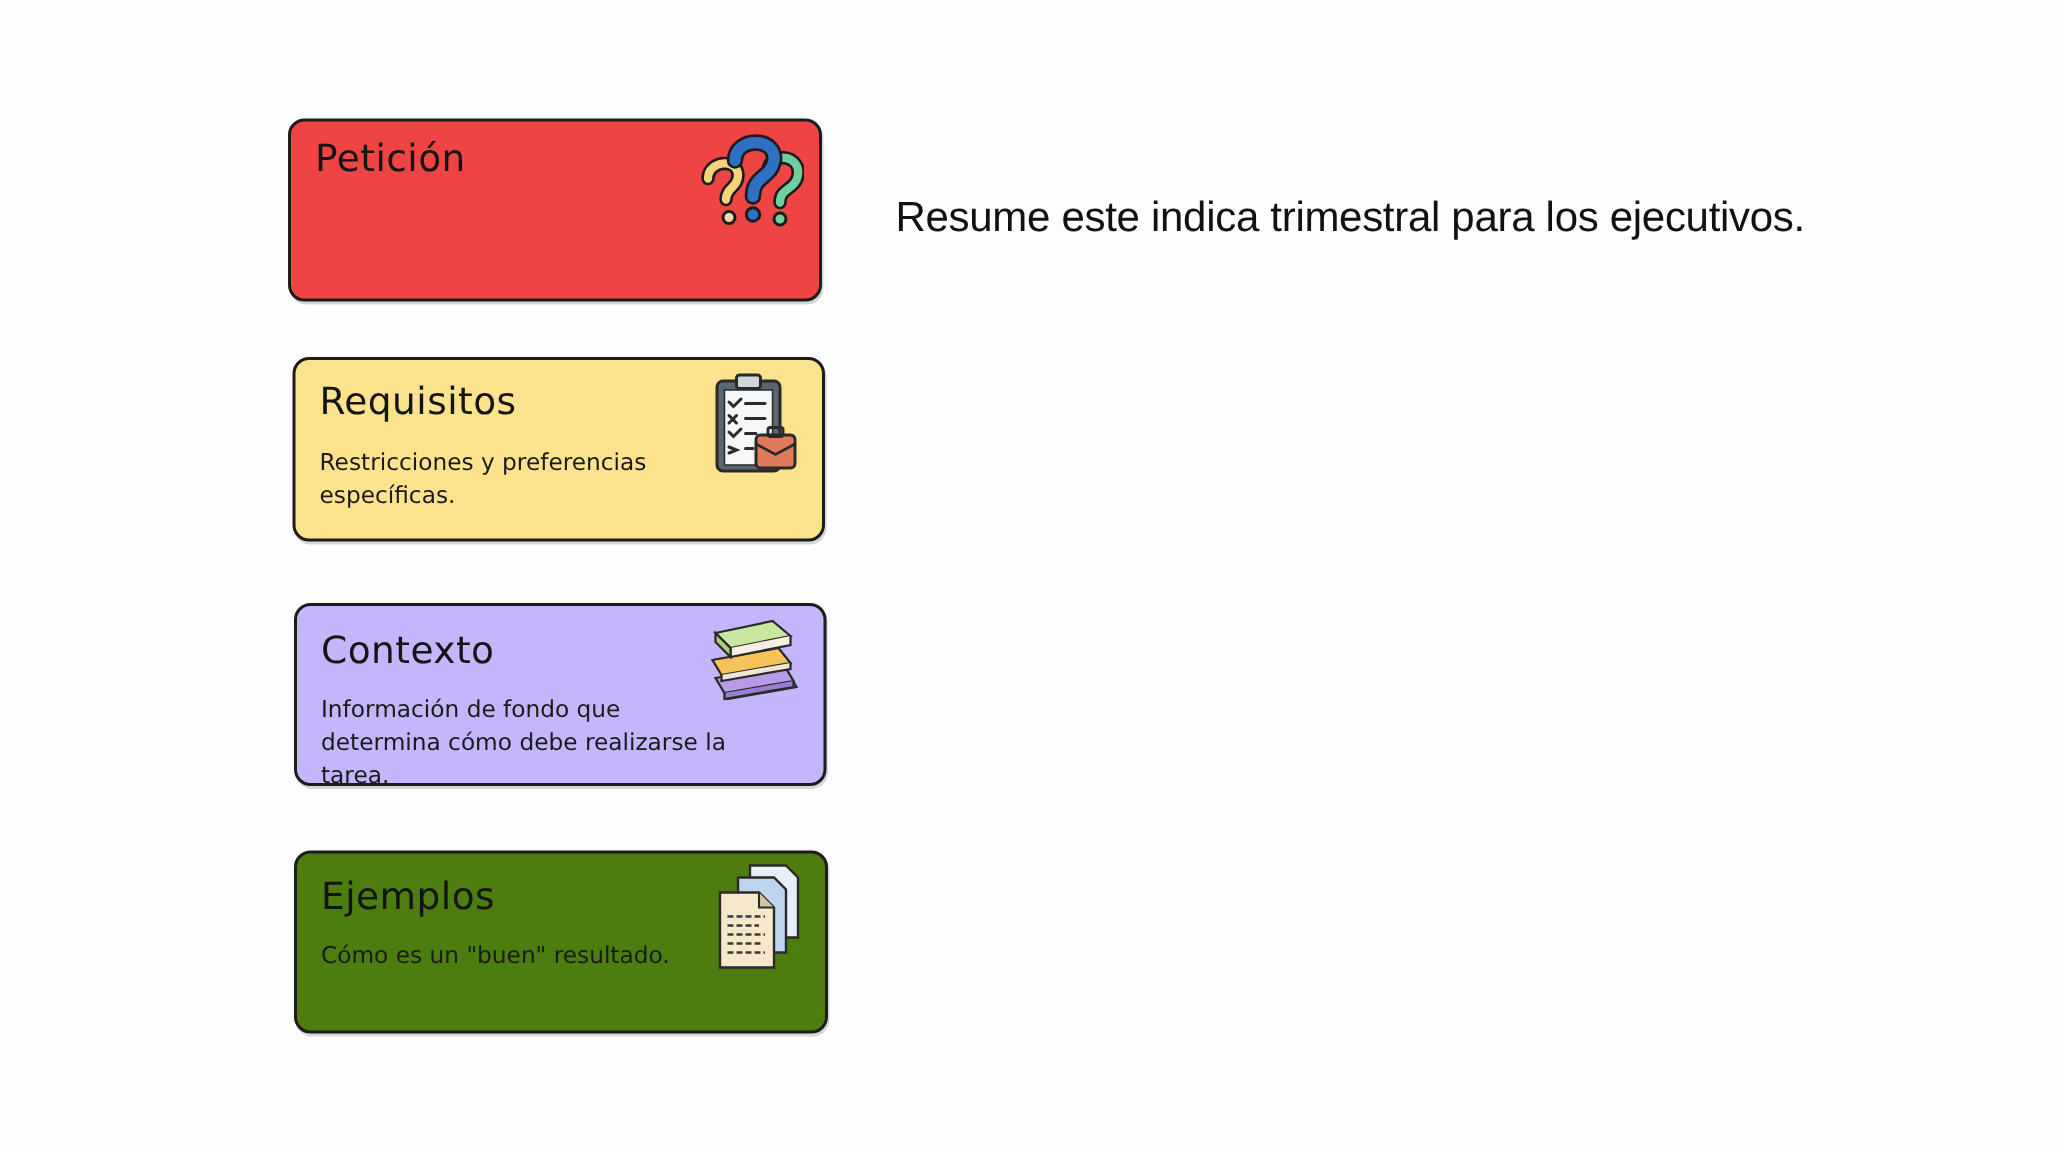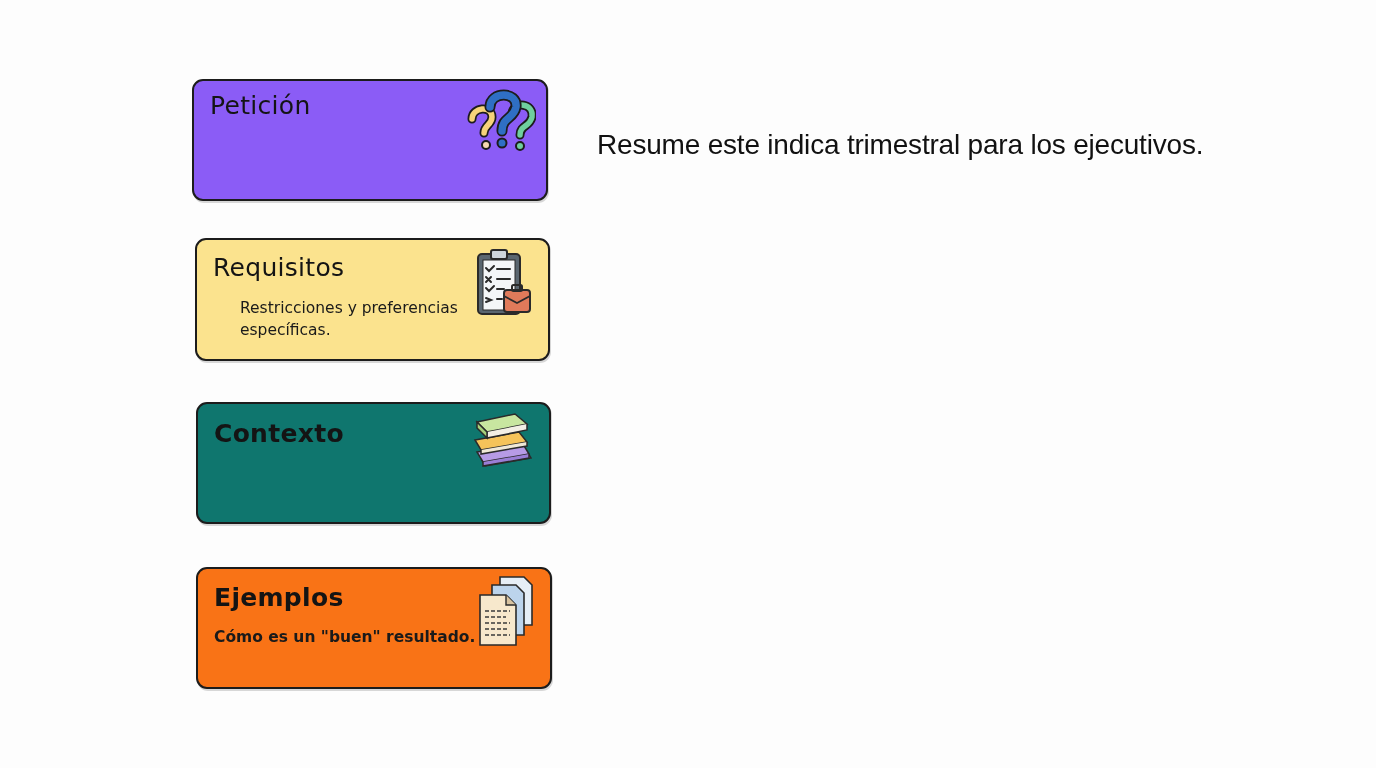--- a/index.html
+++ b/index.html
@@ -46,41 +46,41 @@
       top: 8px;
       width: 74px;
       height: 66px;
     }
     #card-peticion { left: 192px; top: 79px; width: 356px; height: 122px; }
     #card-requisitos { left: 195px; top: 238px; width: 355px; height: 123px; }
     #card-contexto { left: 196px; top: 402px; width: 355px; height: 122px; }
     #card-ejemplos { left: 196px; top: 567px; width: 356px; height: 122px; }
     #card-peticion .card-desc { top: 55px; }
     #card-requisitos .card-title { top: 13px; text-align: center; }
-    #card-requisitos .card-desc { top: 57px; margin-left: 27px; }
+    #card-requisitos .card-desc { top: 57px; }
     #card-contexto .card-title { top: 15px; }
     #card-contexto .card-desc { top: 58px; }
     #card-ejemplos .card-title { top: 14px; }
     #card-ejemplos .card-desc { top: 57px; width: 280px; }
 
     .prompt-text {
       position: absolute;
       left: 597px;
       top: 129px;
       font-family: "Liberation Sans", sans-serif;
       font-size: 28px;
       color: #111111;
       letter-spacing: -0.2px;
       white-space: nowrap;
     }
   </style>
 </head>
 <body>
 
-<div class="card" id="card-peticion" style="background:#8b5cf6;padding-left:36px;">
+<div class="card" id="card-peticion" style="background:#ef4444;padding-left:36px;">
   <div class="card-title">Petición</div>
   <div class="card-icon">
     <svg width="74" height="66" viewBox="0 0 74 66">
 
       <path d="M10 30 C10 18, 30 16, 30 28 C30 36, 22 36, 22 44" fill="none" stroke="#1c1c1c" stroke-width="9" stroke-linecap="round"></path>
       <path d="M10 30 C10 18, 30 16, 30 28 C30 36, 22 36, 22 44" fill="none" stroke="#f6d37a" stroke-width="5.5" stroke-linecap="round"></path>
 
       <path d="M50 24 C52 12, 72 14, 70 28 C68 38, 58 36, 58 46" fill="none" stroke="#1c1c1c" stroke-width="9" stroke-linecap="round"></path>
       <path d="M50 24 C52 12, 72 14, 70 28 C68 38, 58 36, 58 46" fill="none" stroke="#6fcf9e" stroke-width="5.5" stroke-linecap="round"></path>
 
@@ -112,40 +112,41 @@
         <path d="M22 50 l5 2 l-5 2"></path>
           <line x1="33" y1="51" x2="38" y2="51"></line>
       </g>
       <rect x="40" y="42" width="26" height="22" rx="3" fill="#e07a5a" stroke="#2a2a2a" stroke-width="2"></rect>
       <rect x="48" y="37" width="10" height="6" rx="1.5" fill="none" stroke="#2a2a2a" stroke-width="2"></rect>
       <path d="M40 48 L53 55 L66 48" fill="none" stroke="#2a2a2a" stroke-width="1.8"></path>
     </svg>
   </div>
 </div>
 
-<div class="card" id="card-contexto" style="background:#0f766e;font-weight:bold;">
+<div class="card" id="card-contexto" style="background:#c4b5fd;">
   <div class="card-title">Contexto</div>
+  <div class="card-desc">Información de fondo que determina cómo debe realizarse la tarea.</div>
   <div class="card-icon" style="top:4px;">
     <svg width="74" height="66" viewBox="0 0 74 66">
 
       <path d="M14 46 L60 40 L66 50 L20 58 Z" fill="#f3efe5" stroke="#2a2a2a" stroke-width="1.5"></path>
       <path d="M12 44 L58 36 L64 46 L18 54 Z" fill="#b79be6" stroke="#2a2a2a" stroke-width="1.5"></path>
       <path d="M18 54 L18 58 L64 50 L64 46" fill="#9a7ed6" stroke="#2a2a2a" stroke-width="1.5"></path>
 
       <path d="M10 32 L54 24 L62 34 L16 42 Z" fill="#f5c35a" stroke="#2a2a2a" stroke-width="1.5"></path>
       <path d="M16 42 L16 46 L62 38 L62 34" fill="#f0e8d6" stroke="#2a2a2a" stroke-width="1.5"></path>
 
       <path d="M12 14 L50 6 L62 16 L22 24 Z" fill="#c8e6a0" stroke="#2a2a2a" stroke-width="1.5"></path>
       <path d="M22 24 L22 30 L62 22 L62 16" fill="#f3efe5" stroke="#2a2a2a" stroke-width="1.5"></path>
       <path d="M12 14 L12 20 L22 30 L22 24 Z" fill="#a6d07a" stroke="#2a2a2a" stroke-width="1.5"></path>
     </svg>
   </div>
 </div>
 
-<div class="card" id="card-ejemplos" style="background:#f97316;font-weight:bold;">
+<div class="card" id="card-ejemplos" style="background:#4d7c0f;">
   <div class="card-title">Ejemplos</div>
   <div class="card-desc">Cómo es un "buen" resultado.</div>
   <div class="card-icon" style="top:4px;">
     <svg width="74" height="76" viewBox="0 0 74 76">
       <path d="M34 4 L58 4 L66 12 L66 52 L34 52 Z" fill="#e6eef6" stroke="#2a2a2a" stroke-width="1.6"></path>
       <path d="M26 12 L50 12 L58 20 L58 62 L26 62 Z" fill="#bcd4ec" stroke="#2a2a2a" stroke-width="1.6"></path>
       <path d="M14 22 L40 22 L50 32 L50 72 L14 72 Z" fill="#f7e8cc" stroke="#2a2a2a" stroke-width="1.6"></path>
       <path d="M40 22 L40 32 L50 32" fill="#d8c3a0" stroke="#2a2a2a" stroke-width="1.4"></path>
       <g stroke="#3a3a3a" stroke-width="1.6" stroke-dasharray="4 2">
         <line x1="19" y1="38" x2="44" y2="38"></line>

